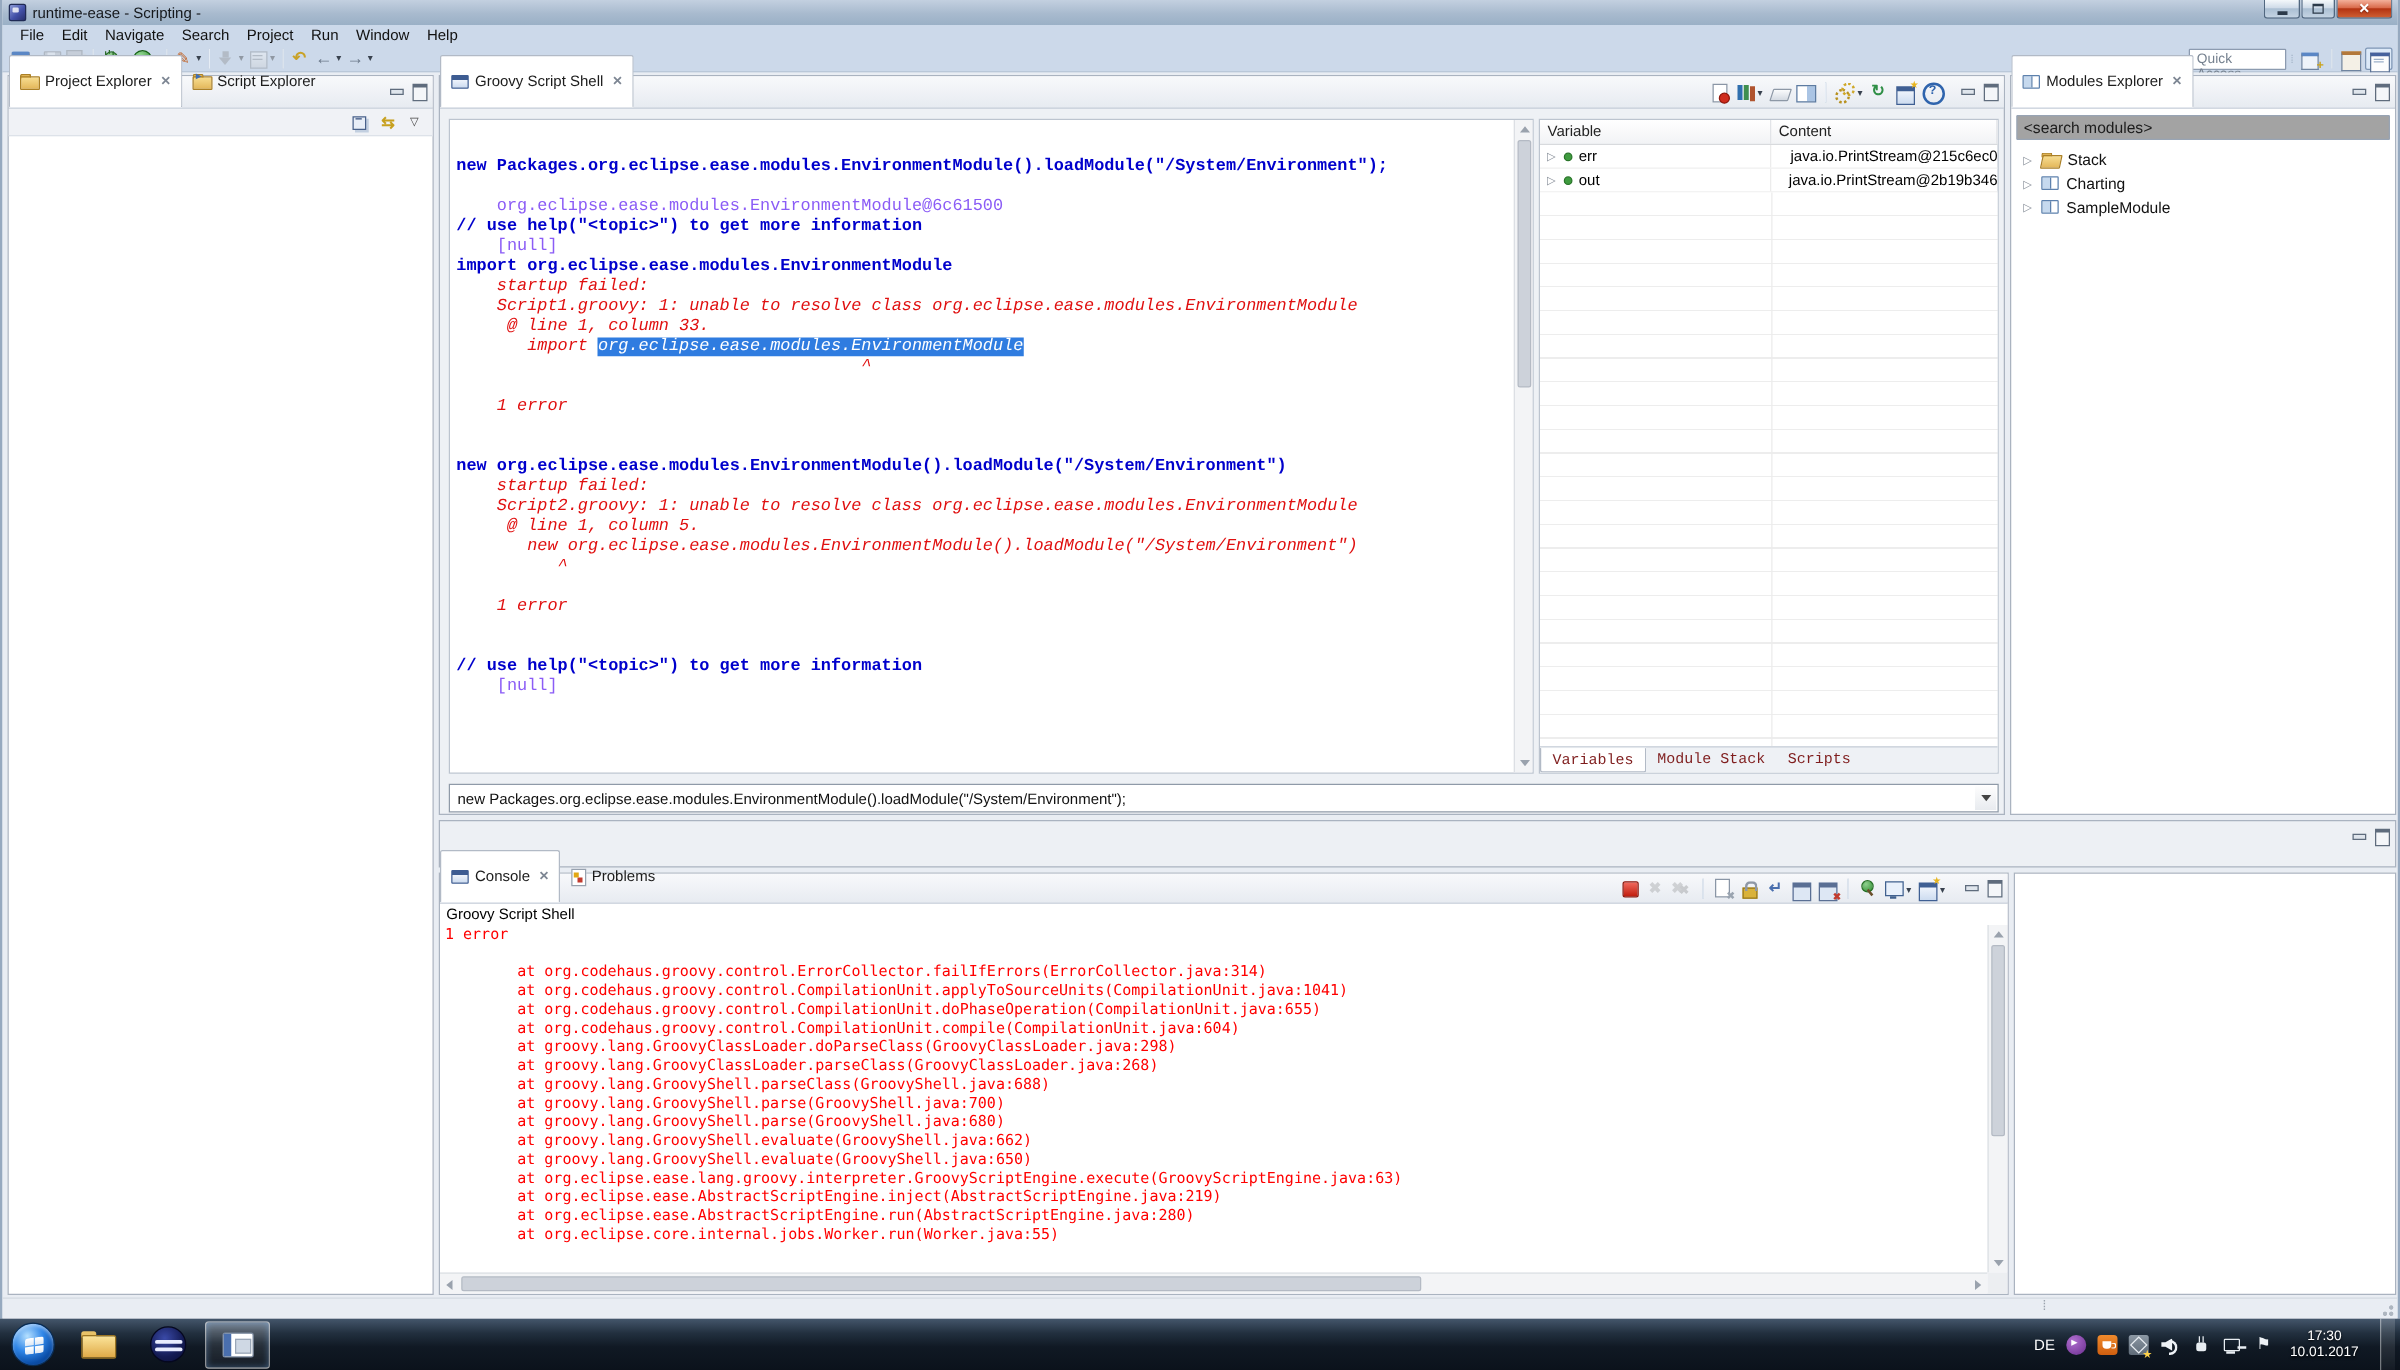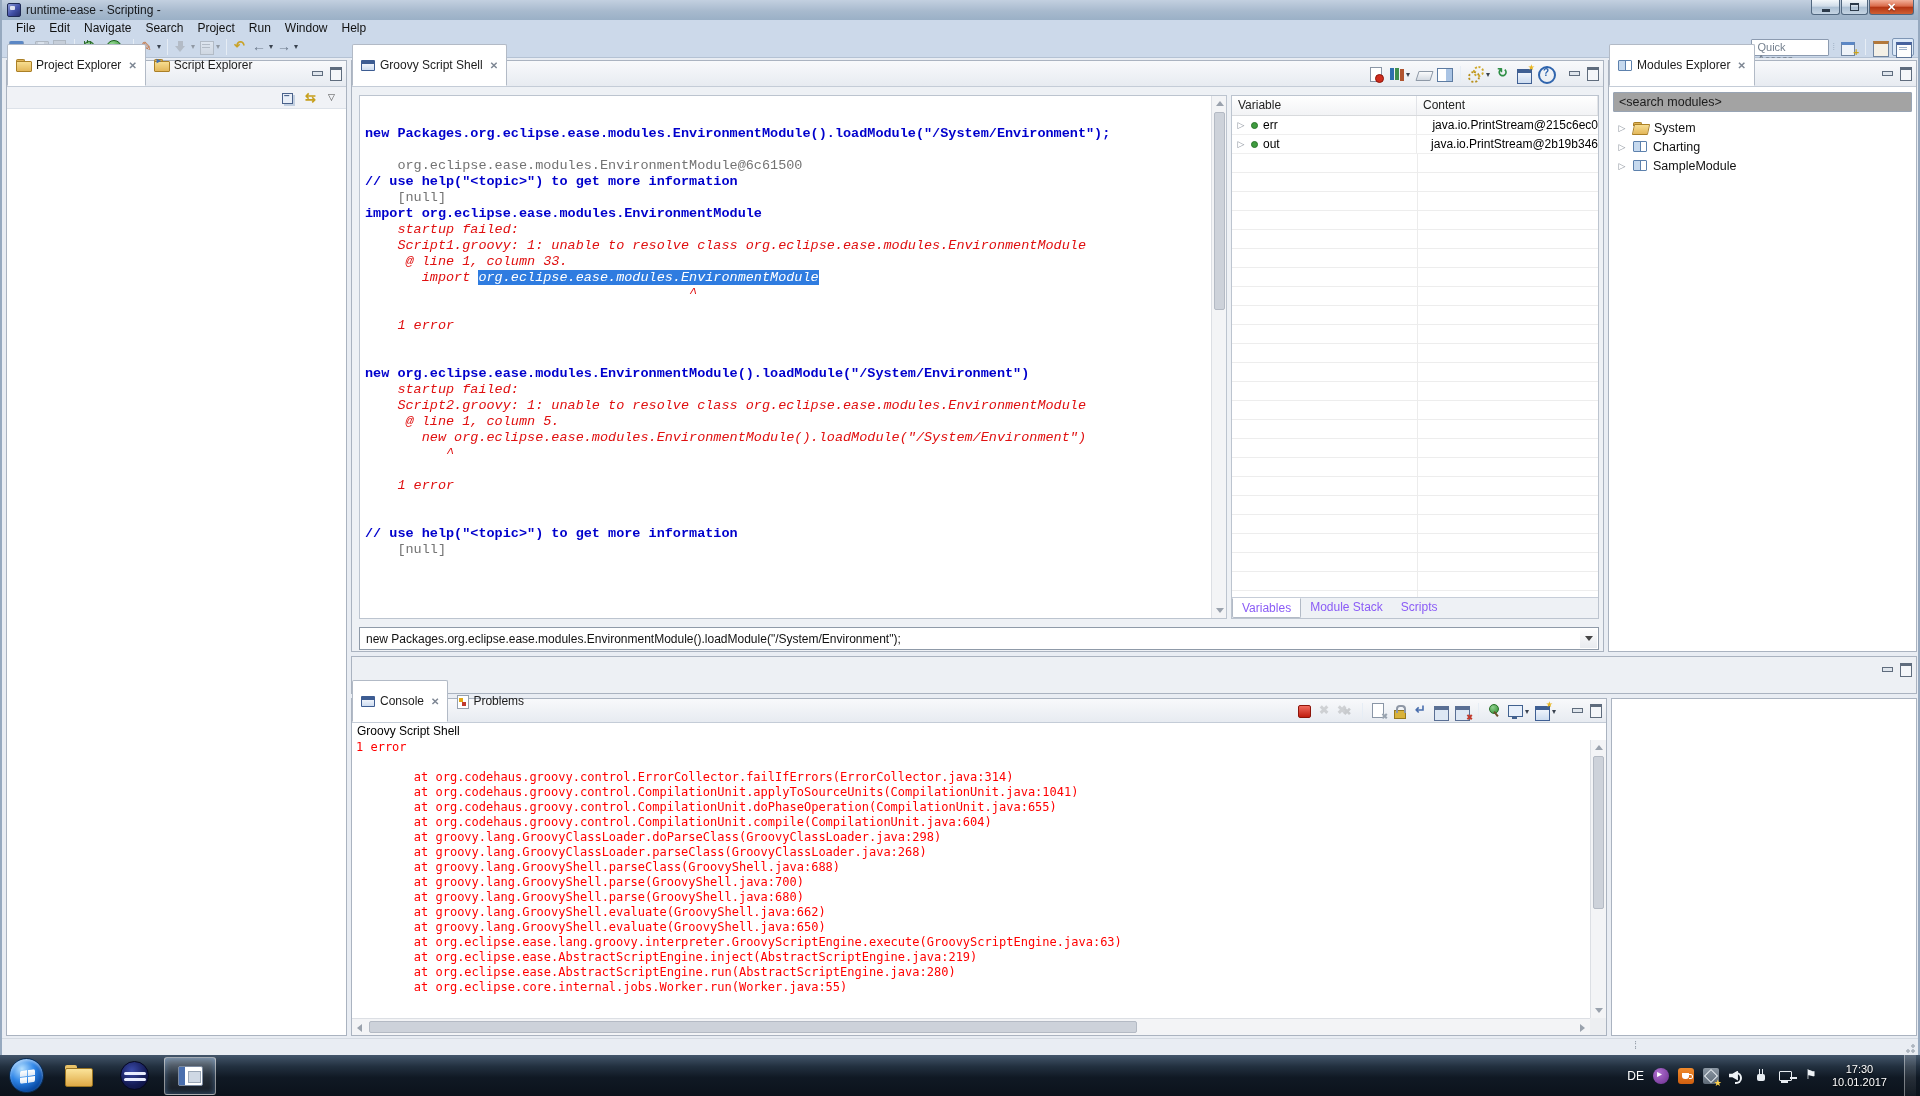--- a/index.html
+++ b/index.html
@@ -94,40 +94,40 @@
 .link-editor-icon{ position:relative; width:16px; height:16px; }
 .link-editor-icon::before{ content:"⇆"; position:absolute; left:1px; top:0; color:#c7a01f; font-weight:bold; font-size:13px; }
 .view-menu-icon{ position:relative; width:12px; height:16px; }
 .view-menu-icon::before{ content:"▽"; position:absolute; left:0; top:2px; color:#444; font-size:9px; }
 
 
 #shell-view { left:349px; top:2px; width:1253px; height:592px; background:#eef1f5; }
 #script-box { position:absolute; left:7px; top:34px; width:868px; height:524px; background:#fff; border:1px solid #bcc4cf; padding:30px 18px 0 5px; overflow:hidden; }
 .sline { font:13.5px/16px "Liberation Mono","DejaVu Sans Mono",monospace; white-space:pre; min-height:16px; }
 .l-in { color:#0000cc; font-weight:bold; }
-.l-out { color:#737373; }
+.l-out { color:#8b5cf6; }
 .l-err { color:#e01010; font-style:italic; }
 .sel { background:#2f7ce0; color:#fff; }
 .vscroll { position:absolute; right:0; top:0; bottom:0; width:15px; background:#f3f4f6; border-left:1px solid #dcdfe4; }
 .vthumb { position:absolute; left:2px; top:16px; width:11px; height:38%; background:#cdd2da; border:1px solid #b4bac4; border-radius:2px; }
 .sarrow { position:absolute; left:4px; width:0; height:0; }
 .sarrow.up { top:5px; border-left:4px solid transparent; border-right:4px solid transparent; border-bottom:5px solid #9aa2ad; }
 .sarrow.down { bottom:5px; border-left:4px solid transparent; border-right:4px solid transparent; border-top:5px solid #9aa2ad; }
 
 #vars-box { position:absolute; left:879px; top:34px; width:368px; height:524px; background:#fff; border:1px solid #bcc4cf; }
 .vhead { height:20px; display:flex; background:linear-gradient(#ffffff,#f2f3f5); border-bottom:1px solid #d8dadd; font-size:12px; color:#222; }
 .vhc { padding:2px 0 0 6px; border-right:1px solid #e2e4e8; }
 .vhc.c1 { width:185px; } .vhc.c2 { flex:1; }
 .vrow { height:19px; display:flex; font-size:12px; border-bottom:1px solid #efefef; align-items:center; }
 .vc1 { width:185px; display:flex; align-items:center; gap:5px; padding-left:4px; border-right:1px solid #ececec; height:100%; }
 .vc2 { flex:1; padding-left:6px;text-align:right; }
 .vfill { position:absolute; left:0; right:0; bottom:21px; background:repeating-linear-gradient(#fff 0 18px,#ededed 18px 19px); }
 .vcolline { position:absolute; left:185px; width:1px; background:#ececec; }
 .vtabs { position:absolute; left:0; right:0; bottom:0; height:21px; background:#eef1f5; border-top:1px solid #c6cdd8; display:flex; align-items:stretch; font-size:12px; }
-.vtab { padding:2px 9px 0; color:#8b5cf6; }
+.vtab { padding:2px 9px 0; color:#7f1d1d;font-family:Liberation Mono, monospace; }
 .vtab.active { background:#fff; border:1px solid #b2bac6; border-top:1px solid #fff; border-radius:0 0 2px 2px; }
 
 #input-row { position:absolute; left:7px; top:566px; width:1240px; height:23px; background:#fff; border:1px solid #8f9aa8; font-size:12px; color:#111; display:flex; align-items:center; padding-left:6px; }
 .combo-arrow { position:absolute; right:1px; top:1px; bottom:1px; width:17px; display:flex; align-items:center; justify-content:center; background:linear-gradient(#fdfdfd,#e8ebef); }
 .combo-arrow::after{ content:""; border-left:4px solid transparent; border-right:4px solid transparent; border-top:5px solid #444; }
 
 
 .terminate-script-icon::before{content:""; position:absolute; left:4px; top:2px; width:10px; height:13px; background:#fff; border:1px solid #8a96a6;}
 .terminate-script-icon::after{content:""; position:absolute; right:1px; bottom:0; width:7px; height:7px; border-radius:50%; background:#cf2c1d; border:1px solid #8d150a;}
 .module-libraries-icon::before{content:""; position:absolute; left:3px; top:3px; width:4px; height:12px; background:#2f6fae; box-shadow:5px 0 0 #3f8f4f,10px 1px 0 #b0542f;}
@@ -482,21 +482,21 @@
       </div>
       <div class="vm-btns">
         <span class="vmi vmin"></span>
         <span class="vmi vmax"></span>
       </div>
       <div id="search-box">&lt;search modules&gt;</div>
       <div class="tree" id="module-items">
           <div class="tree-row">
             <span class="expander">▷</span>
             <span class="i-folder open"></span>
-            <span>System</span>
+            <span>Stack</span>
           </div>
           <div class="tree-row">
             <span class="expander">▷</span>
             <span class="i-module"></span>
             <span>Charting</span>
           </div>
           <div class="tree-row">
             <span class="expander">▷</span>
             <span class="i-module"></span>
             <span>SampleModule</span>

